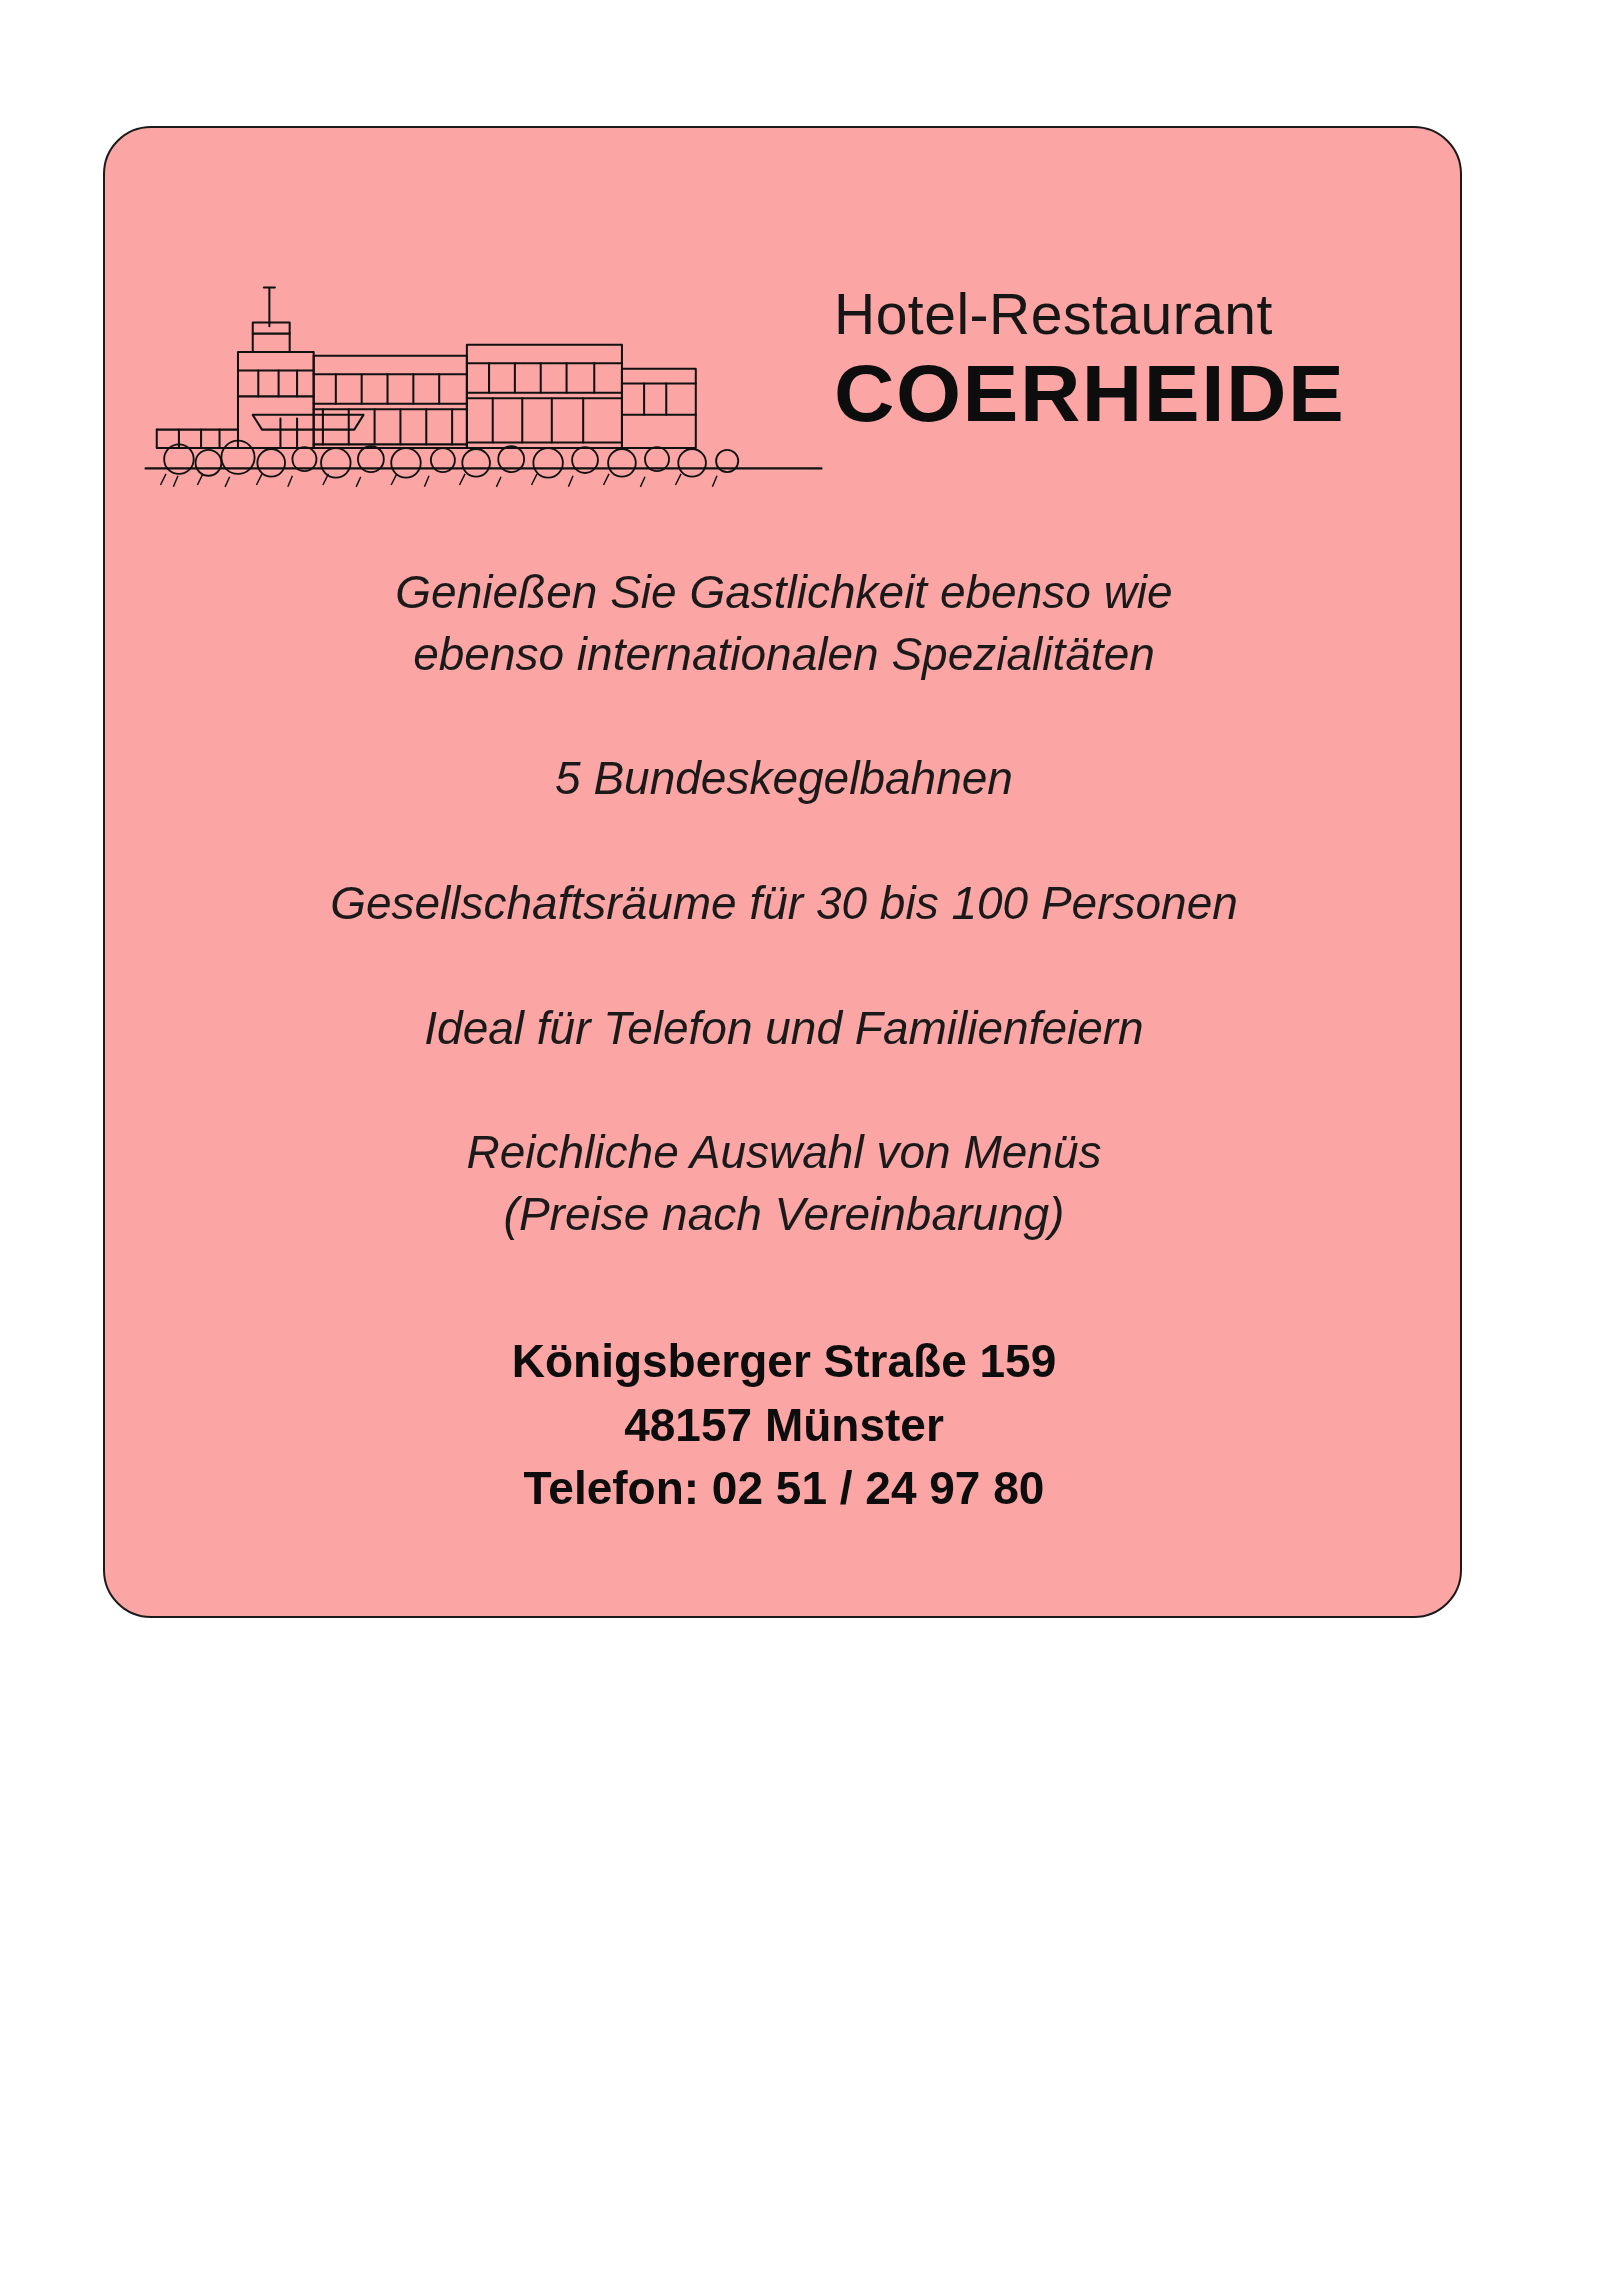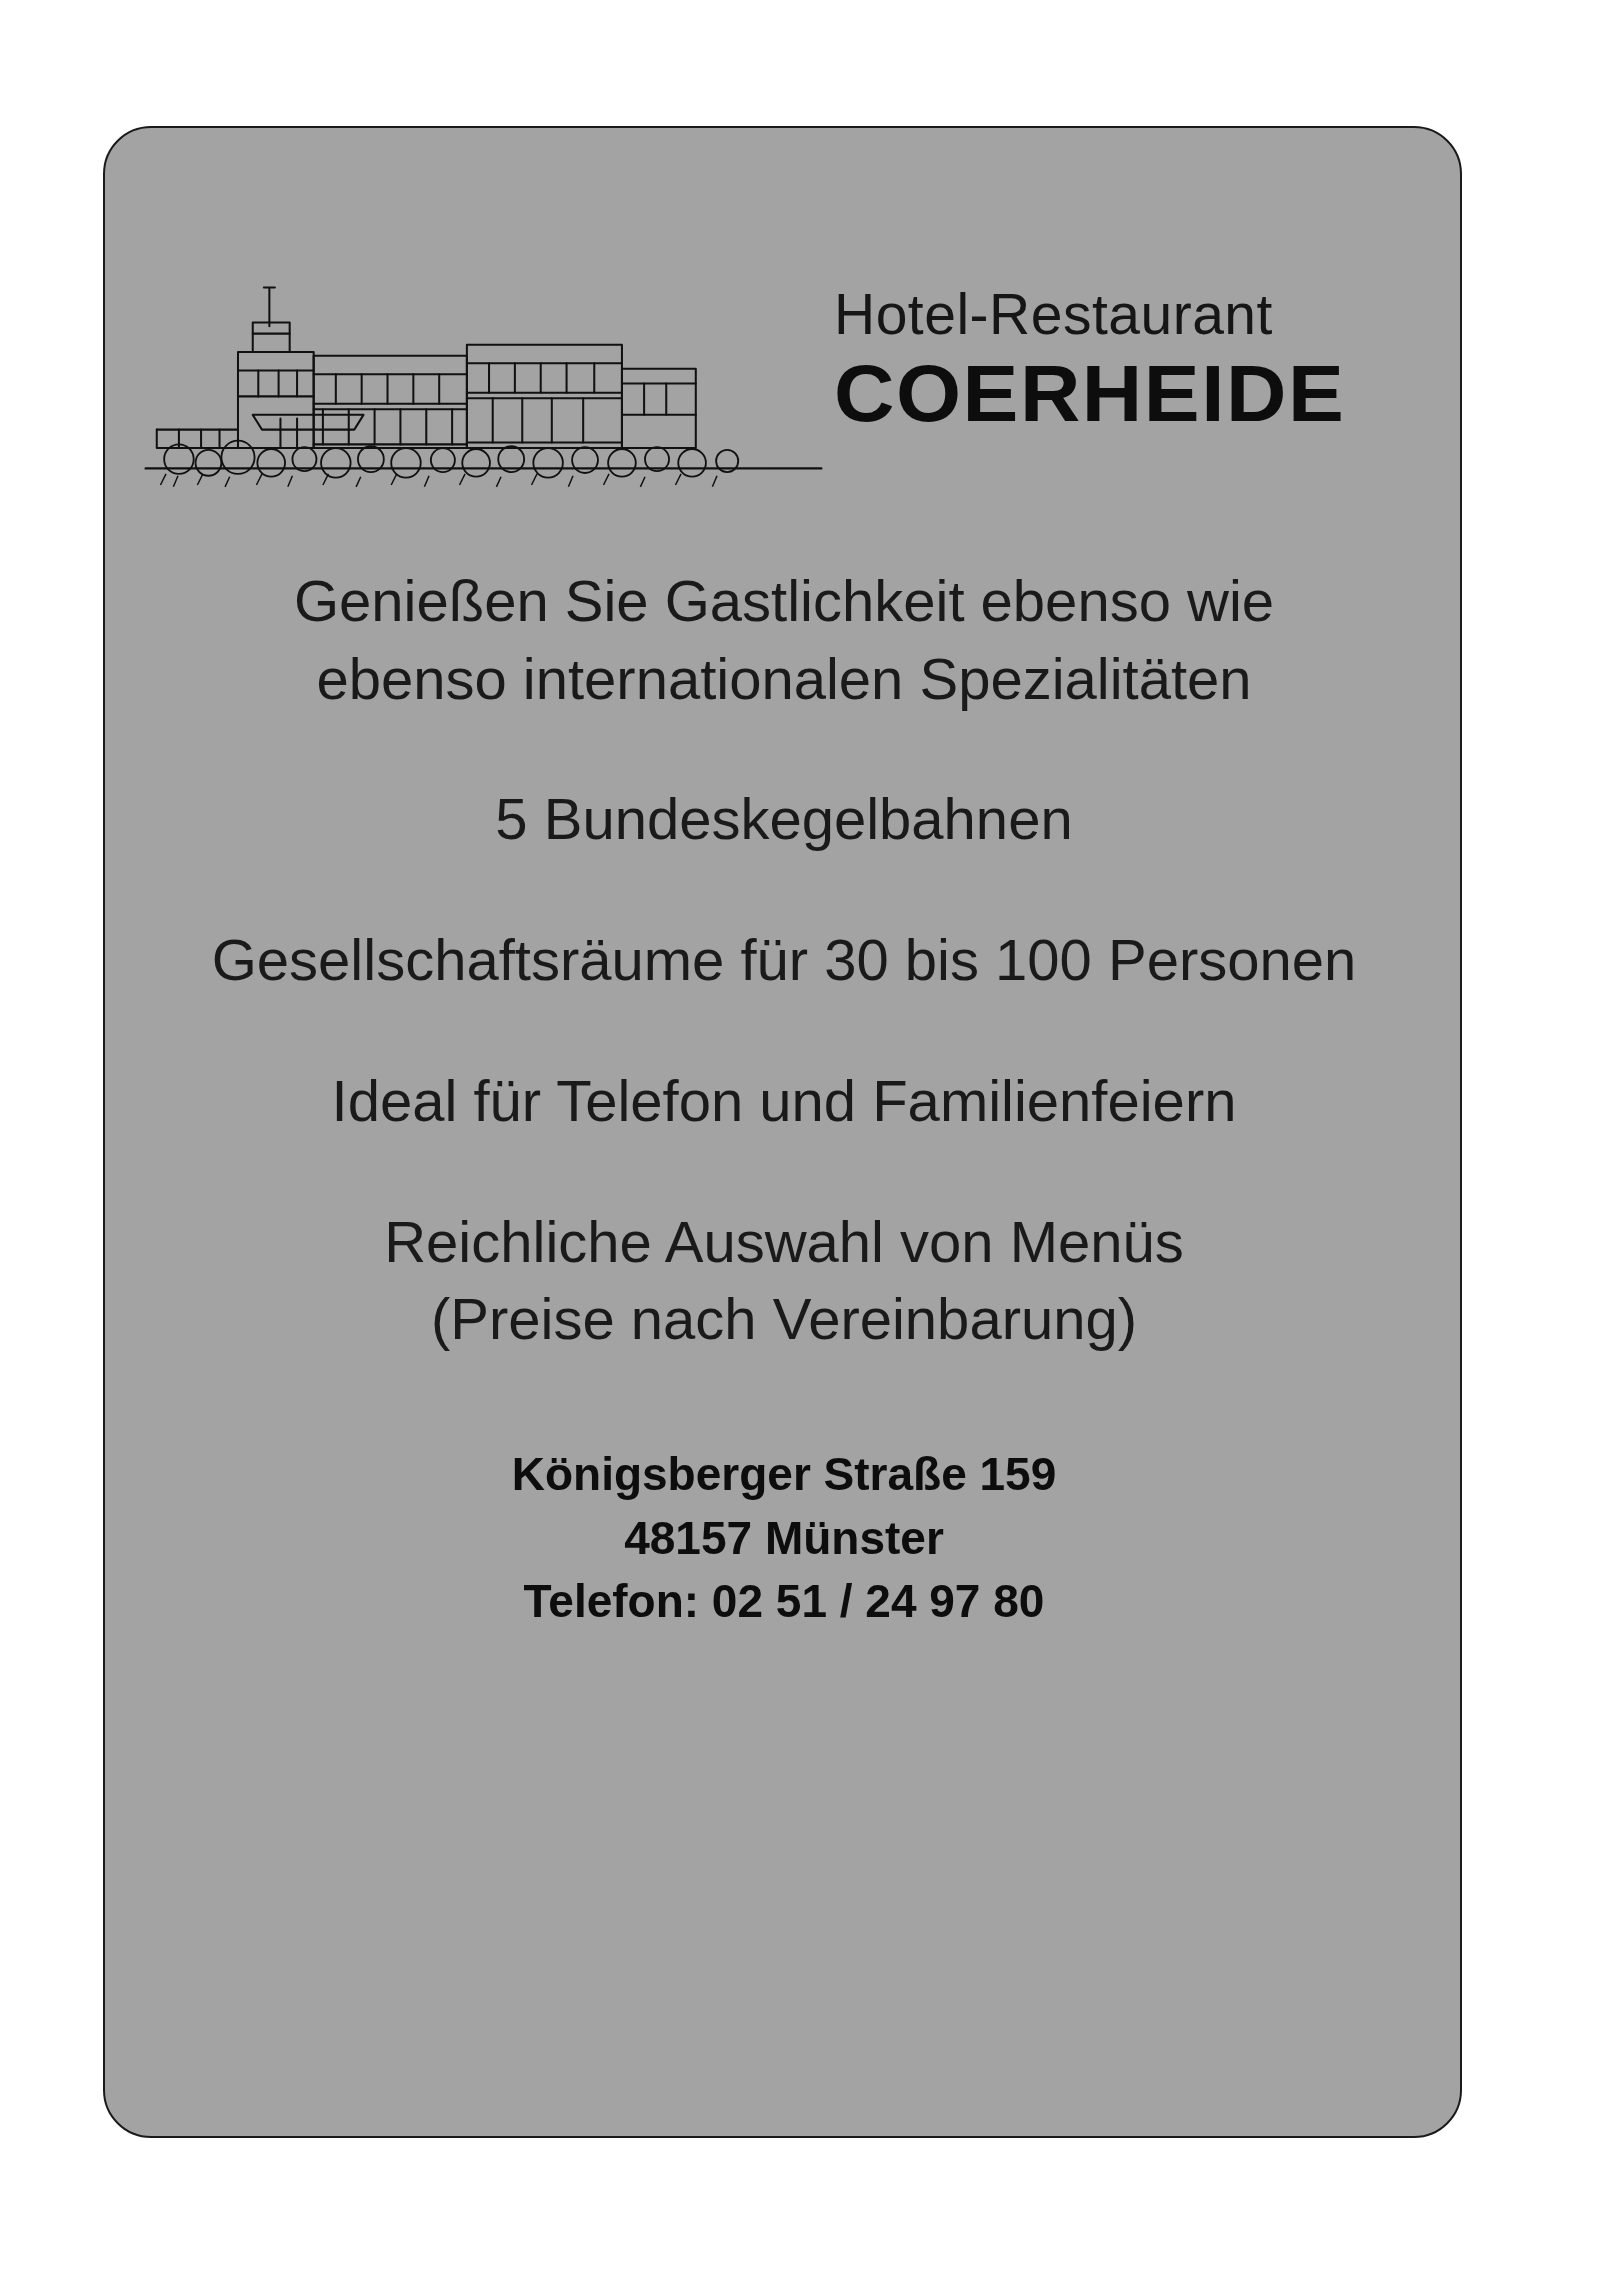--- a/index.html
+++ b/index.html
@@ -15,25 +15,25 @@
     color: #111111;
     overflow: hidden;
   }
 
   
   #ad-card {
     position: absolute;
     left: 103px;
     top: 126px;
     width: 1359px;
-    height: 2012px;
+    height: 1492px;
     border: 2.8px solid #1a1a1a;
     border-radius: 48px;
     box-sizing: border-box;
-    background: #a3a3a3;
+    background: #fca5a5;
     padding-left: 14px;
   }
 
   
   #header {
     position: absolute;
     left: 0;
     top: 120px;
     width: 100%;
     height: 295px;
@@ -81,25 +81,26 @@
 
   
   #copy {
     position: absolute;
     left: 46px;
     top: 434px;
     width: 1266px;
     text-align: center;
   }
   .para {
-    font-size: 58px;
+    font-size: 46px;
     line-height: 1.34;
     font-weight: 400;
     color: #1a1a1a;
     margin: 0 0 63px 0;
+    font-style: italic;
   }
   .para:last-of-type { margin-bottom: 0; margin-top: 12px; }
   .para .line { display: block; }
 
   #address {
     margin-top: 85px;
     font-size: 46px;
     line-height: 1.38;
     font-weight: 700;
     color: #0d0d0d;

